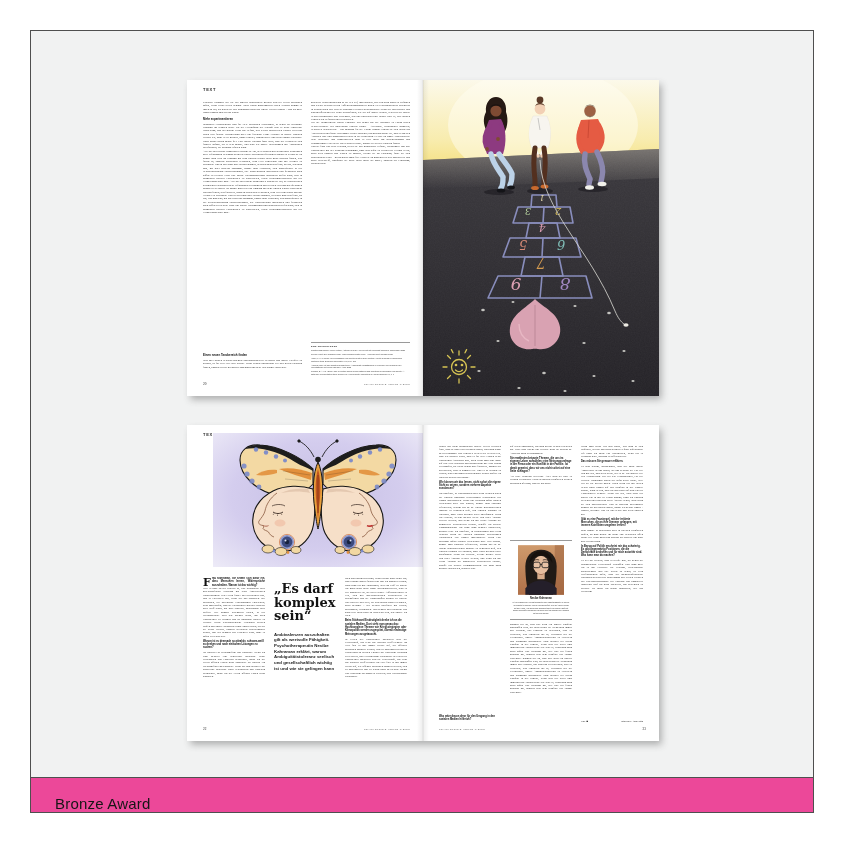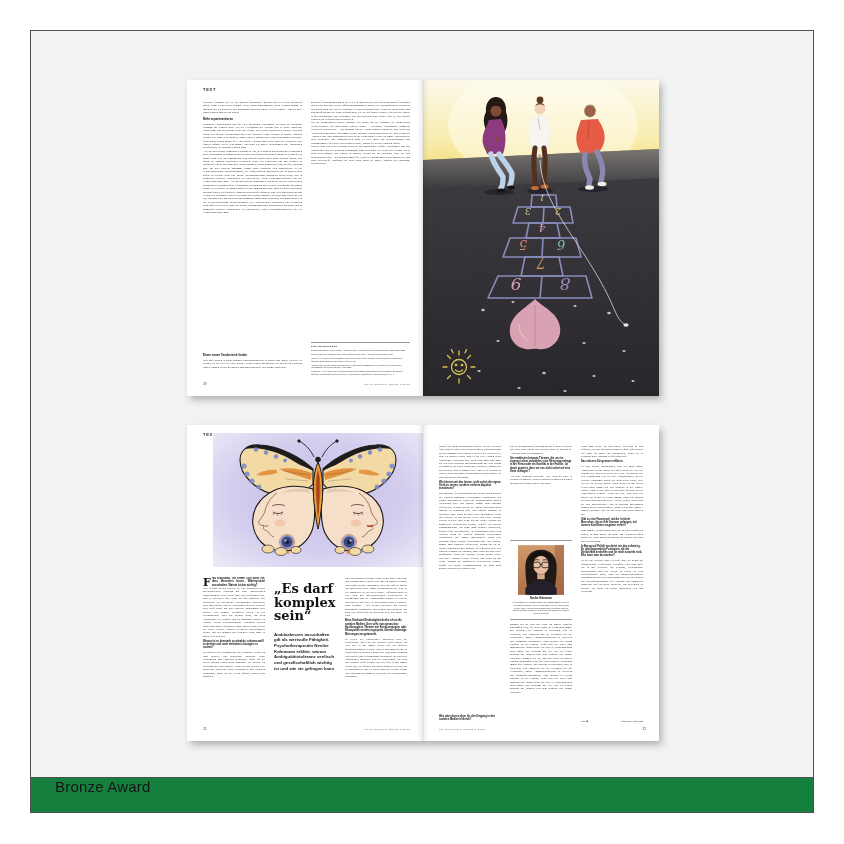--- a/index.html
+++ b/index.html
@@ -1,18 +1,18 @@
 <!DOCTYPE html>
 <html><head>
 <meta charset="utf-8">
 <style>
   html,body{margin:0;padding:0;background:#fff;}
   #canvas{position:relative;width:844px;height:844px;background:#ffffff;font-family:"Liberation Sans",sans-serif;overflow:hidden;}
   .frame{position:absolute;left:30px;top:30px;width:784px;height:783px;background:#f1f2f2;border:1.5px solid #4f4f4f;box-sizing:border-box;}
-  .caption-bar{position:absolute;left:0;right:0;bottom:0;height:35px;background:#15803d;border-top:1.5px solid #4f4f4f;display:flex;align-items:flex-start;justify-content:space-between;padding:0 16px 0 24px;box-sizing:border-box;font-size:15px;color:#161616;letter-spacing:.2px;}
+  .caption-bar{position:absolute;left:0;right:0;bottom:0;height:35px;background:#ec4899;border-top:1.5px solid #4f4f4f;display:flex;align-items:flex-end;justify-content:space-between;padding:0 16px 0 24px;box-sizing:border-box;font-size:15px;color:#161616;letter-spacing:.2px;}
   .spread{position:absolute;width:472px;height:316px;background:#ffffff;box-shadow:2.5px 3.5px 7px rgba(60,60,60,.38);display:flex;}
   .spread-top{left:156px;top:49px;}
   .spread-bottom{left:156px;top:394px;}
   .page{position:relative;width:236px;height:316px;overflow:hidden;background:#fff;}
   .fold{position:absolute;left:230px;top:0;bottom:0;width:12px;z-index:6;pointer-events:none;
     background:linear-gradient(90deg,rgba(0,0,0,0) 0%,rgba(0,0,0,.06) 40%,rgba(0,0,0,.13) 50%,rgba(0,0,0,.05) 62%,rgba(0,0,0,0) 100%);}
   .kicker{position:absolute;left:16px;top:7px;font-size:4px;font-weight:bold;letter-spacing:.7px;color:#2c2c2c;}
   
   .cols{position:absolute;display:flex;gap:9px;}
   .cols-top{left:16px;top:21px;width:207px;height:276px;}

